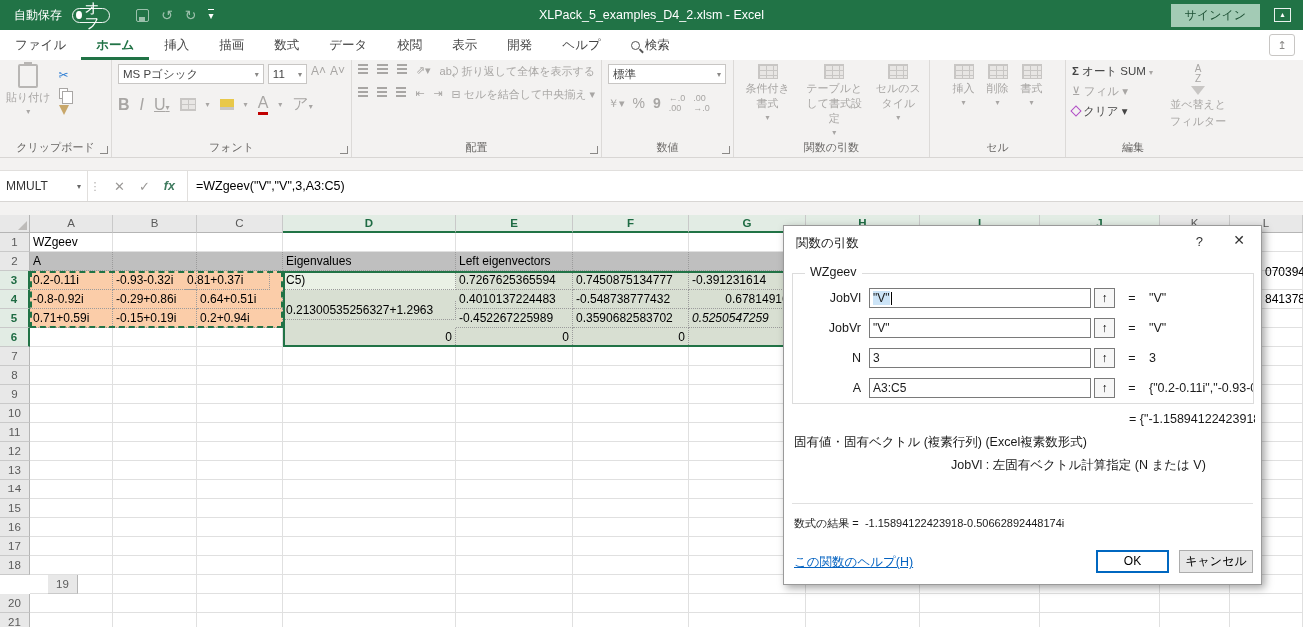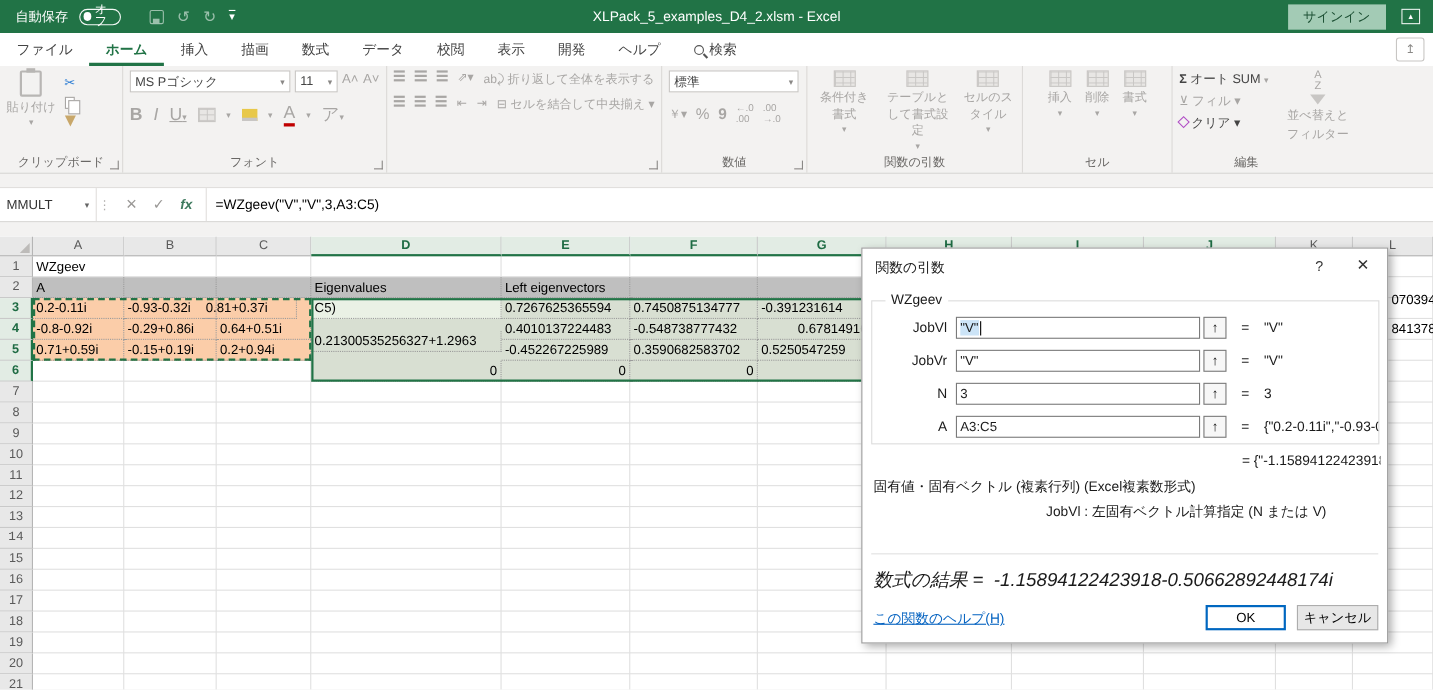--- a/index.html
+++ b/index.html
@@ -8,21 +8,21 @@
   #app { position:relative; width:1303px; height:627px; background:#F3F2F1; }
 
   
   .titlebar { position:absolute; left:0; top:0; width:100%; height:30px; background:#217346; color:#fff;
     display:flex; align-items:center; }
   .tb-left { display:flex; align-items:center; gap:10px; padding-left:14px; z-index:2; }
   .tb-autosave { font-size:12px; }
   .toggle { width:38px; height:15px; border:1px solid rgba(255,255,255,.95); border-radius:8px;
     display:flex; align-items:center; gap:3px; padding:0 3px; }
   .toggle .knob { width:8px; height:8px; border-radius:50%; background:#fff; }
-  .toggle .tlabel { font-size:11px; line-height:1; }
+  .toggle .tlabel { font-size:15px; line-height:1; }
   .qat { display:flex; align-items:center; gap:12px; margin-left:16px; }
   .qat-save { width:13px; height:13px; border:1.5px solid rgba(255,255,255,.55); border-radius:2px; position:relative; }
   .qat-save::after { content:""; position:absolute; left:2px; bottom:0; width:6px; height:4px; background:rgba(255,255,255,.55); }
   .qat-undo,.qat-redo { font-size:14px; color:rgba(255,255,255,.55); line-height:1; }
   .qat-more { font-size:10px; color:#fff; border-top:1px solid #fff; line-height:1; padding-top:1px; }
   .tb-title { position:absolute; left:0; right:0; text-align:center; font-size:12.5px; color:#fff; line-height:30px; z-index:1; }
   .tb-right { margin-left:auto; display:flex; align-items:center; gap:14px; padding-right:12px; z-index:2; }
   .signin { background:#A3CBB5; color:#1D5034; font-size:12px; padding:3px 14px; border:none; }
   .ribbon-opts { width:17px; height:14px; border:1px solid rgba(255,255,255,.9); position:relative; font-size:8px;
     color:#fff; text-align:center; line-height:12px; }
@@ -123,21 +123,21 @@
   .argsel { background:#CCE4F7; }
   .caret { display:inline-block; width:1px; height:13px; background:#000; margin-left:1px; }
   .collapse { width:21px; height:20px; margin-left:3px; border:1px solid #7A7A7A; background:#F7F7F7;
     text-align:center; line-height:18px; font-size:12px; font-weight:bold; color:#000; }
   .argeq { width:34px; text-align:center; font-size:12.5px; }
   .argval { font-size:12.5px; white-space:nowrap; overflow:hidden; flex:1; }
   .dlg-arrres { position:absolute; left:345px; top:186px; font-size:12.5px; white-space:nowrap; overflow:hidden; right:6px; }
   .dlg-desc { position:absolute; left:10px; top:208px; font-size:12.5px; }
   .dlg-paramhelp { position:absolute; left:167px; top:231px; font-size:12.5px; }
   .dlg-hr { position:absolute; left:8px; right:8px; top:277px; border-top:1px solid #E0E0E0; }
-  .dlg-result { position:absolute; left:10px; top:290px; font-size:17px;font-style:italic; }
+  .dlg-result { position:absolute; left:10px; top:290px; font-size:11px; }
   .dlg-link { position:absolute; left:10px; top:328px; font-size:12.5px; color:#0563C1; text-decoration:underline; }
   .dlg-ok { position:absolute; left:312px; top:324px; width:73px; height:23px; background:#FFFFFF;
     border:2px solid #0067C0; font-size:12px; text-align:center; line-height:19px; }
   .dlg-cancel { position:absolute; left:395px; top:324px; width:74px; height:23px; background:#E7E7E7;
     border:1px solid #ADADAD; font-size:12px; text-align:center; line-height:21px; }
 </style>
 </head>
 <body>
 
 <div id="app">
@@ -259,20 +259,21 @@
         <span class="dis" style="font-size:11px; white-space:nowrap;">ab⤸ <span>折り返して全体を表示する</span></span>
       </div>
       <div style="display:flex; gap:9px; align-items:flex-start; margin-top:8px;">
         <span class="bars"></span>
         <span class="bars"></span>
         <span class="bars"></span>
         <span class="dis" style="font-size:11px">⇤</span>
         <span class="dis" style="font-size:11px">⇥</span>
         <span class="dis" style="font-size:11px; white-space:nowrap;">⊟ <span>セルを結合して中央揃え</span> ▾</span>
       </div>
+      <div class="grp-label">配置</div>
       <span class="dlgl"></span>
     </div>
 
     <div class="grp" style="width:132px">
       <div class="combo" style="width:118px">
         <span>標準</span>
         <span class="arr">▾</span>
       </div>
       <div style="display:flex; gap:8px; margin-top:9px; align-items:center;">
         <span class="dis" style="font-size:11px">￥▾</span>
@@ -414,21 +415,21 @@
       <div class="rowhdr" style="top: 265px; height: 19px; line-height: 18px; font-family: Liberation Mono, monospace;">14</div>
       <div class="hline" style="top: 283px;"></div>
       <div class="rowhdr" style="top: 284px; height: 19px; line-height: 18px;">15</div>
       <div class="hline" style="top: 302px;"></div>
       <div class="rowhdr" style="top: 303px; height: 19px; line-height: 18px;">16</div>
       <div class="hline" style="top: 321px;"></div>
       <div class="rowhdr" style="top: 322px; height: 19px; line-height: 18px;">17</div>
       <div class="hline" style="top: 340px;"></div>
       <div class="rowhdr" style="top: 341px; height: 19px; line-height: 18px;">18</div>
       <div class="hline" style="top: 359px;"></div>
-      <div class="rowhdr" style="top: 360px; height: 19px; line-height: 18px;">19</div>
+      <div class="rowhdr" style="top: 360px; height: 19px; line-height: 18px; margin-left: 48px;">19</div>
       <div class="hline" style="top: 378px;"></div>
       <div class="rowhdr" style="top: 379px; height: 19px; line-height: 18px;">20</div>
       <div class="hline" style="top: 397px;"></div>
       <div class="rowhdr" style="top: 398px; height: 19px; line-height: 18px;">21</div>
       <div class="region hdr-gray" style="left: 30px; top: 37px; width: 1130px; height: 19px;"></div>
       <div class="region peach" style="left: 30px; top: 56px; width: 253px; height: 57px;"></div>
       <div class="region green-tint" style="left: 283px; top: 56px; width: 877px; height: 76px;"></div>
       <div class="region edit-cell" style="left: 283px; top: 56px; width: 173px; height: 19px;"></div>
       <div class="region ref-border" style="left: 30px; top: 56px; width: 253px; height: 57px;"></div>
       <div class="region sel-border" style="left: 283px; top: 56px; width: 877px; height: 76px;"></div>
@@ -452,21 +453,21 @@
       <div class="cell " style="left: 283px; top: 56px; width: 173px;">C5)</div>
       <div class="cell " style="left: 283px; top: 86px; width: 173px;">0.21300535256327+1.2963</div>
       <div class="cell " style="left: 456px; top: 56px; width: 117px;">0.7267625365594</div>
       <div class="cell " style="left: 573px; top: 56px; width: 116px;">0.7450875134777</div>
       <div class="cell " style="left: 689px; top: 56px; width: 117px;">-0.391231614</div>
       <div class="cell " style="left: 456px; top: 75px; width: 117px;">0.4010137224483</div>
       <div class="cell " style="left: 573px; top: 75px; width: 116px;">-0.548738777432</div>
       <div class="cell " style="left: 689px; top: 75px; width: 117px; text-align: right;">0.6781491660</div>
       <div class="cell " style="left: 456px; top: 94px; width: 117px;">-0.452267225989</div>
       <div class="cell " style="left: 573px; top: 94px; width: 116px;">0.3590682583702</div>
-      <div class="cell " style="left: 689px; top: 94px; width: 117px;">0.5250547259</div>
+      <div class="cell " style="left: 689px; top: 94px; width: 117px; font-style: italic;">0.5250547259</div>
       <div class="cell right" style="left: 283px; top: 113px; width: 173px;">0</div>
       <div class="cell right" style="left: 456px; top: 113px; width: 117px;">0</div>
       <div class="cell right" style="left: 573px; top: 113px; width: 116px;">0</div>
       <div class="cell right" style="left: 689px; top: 113px; width: 117px;">0</div>
       <div class="cell noborder" style="left: 1262px; top: 48px; width: 65px;">070394</div>
       <div class="cell noborder" style="left: 1262px; top: 75px; width: 41px;">841378</div>
     </div>
 
   <div class="dialog">
     <div class="dlg-title">関数の引数</div>

